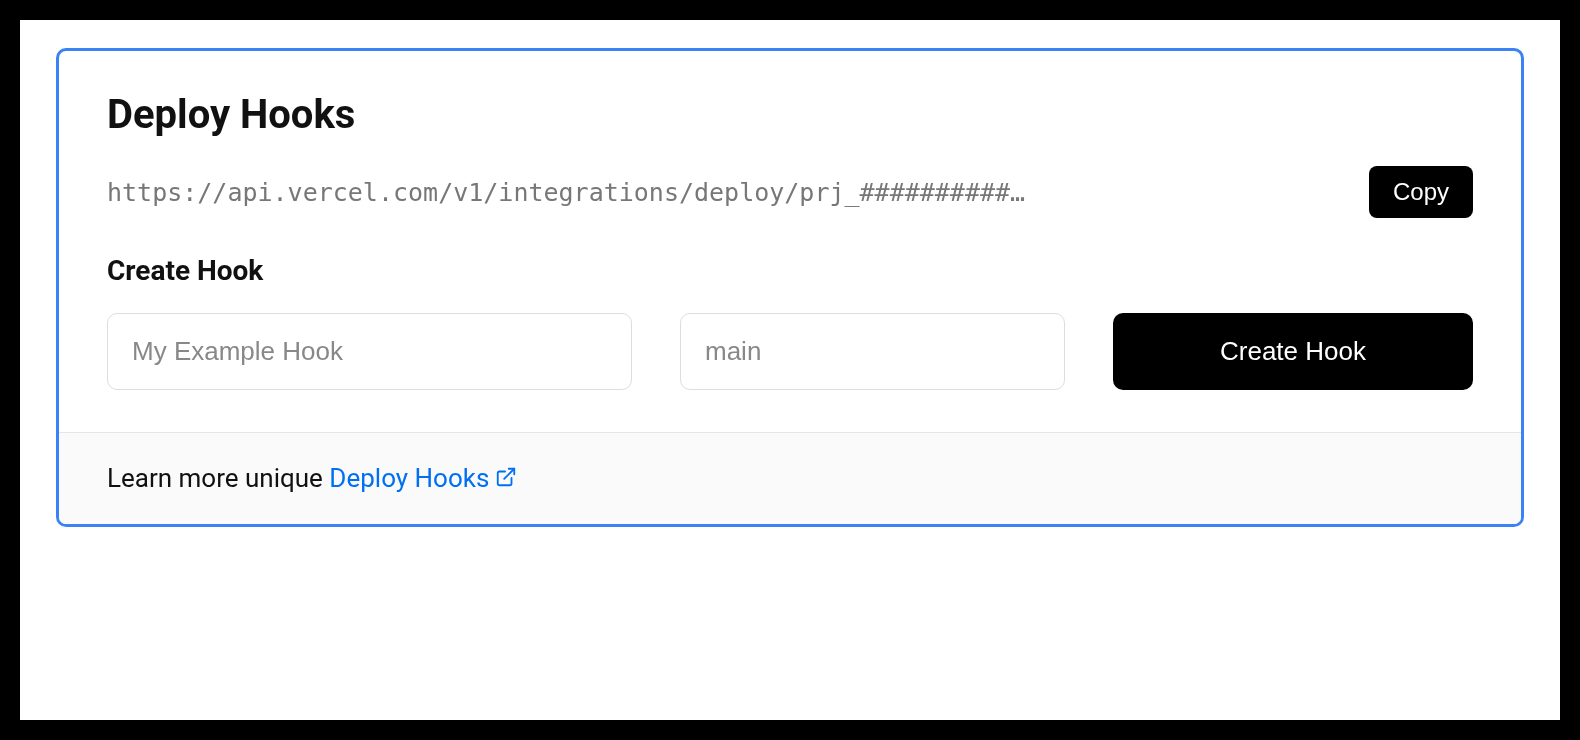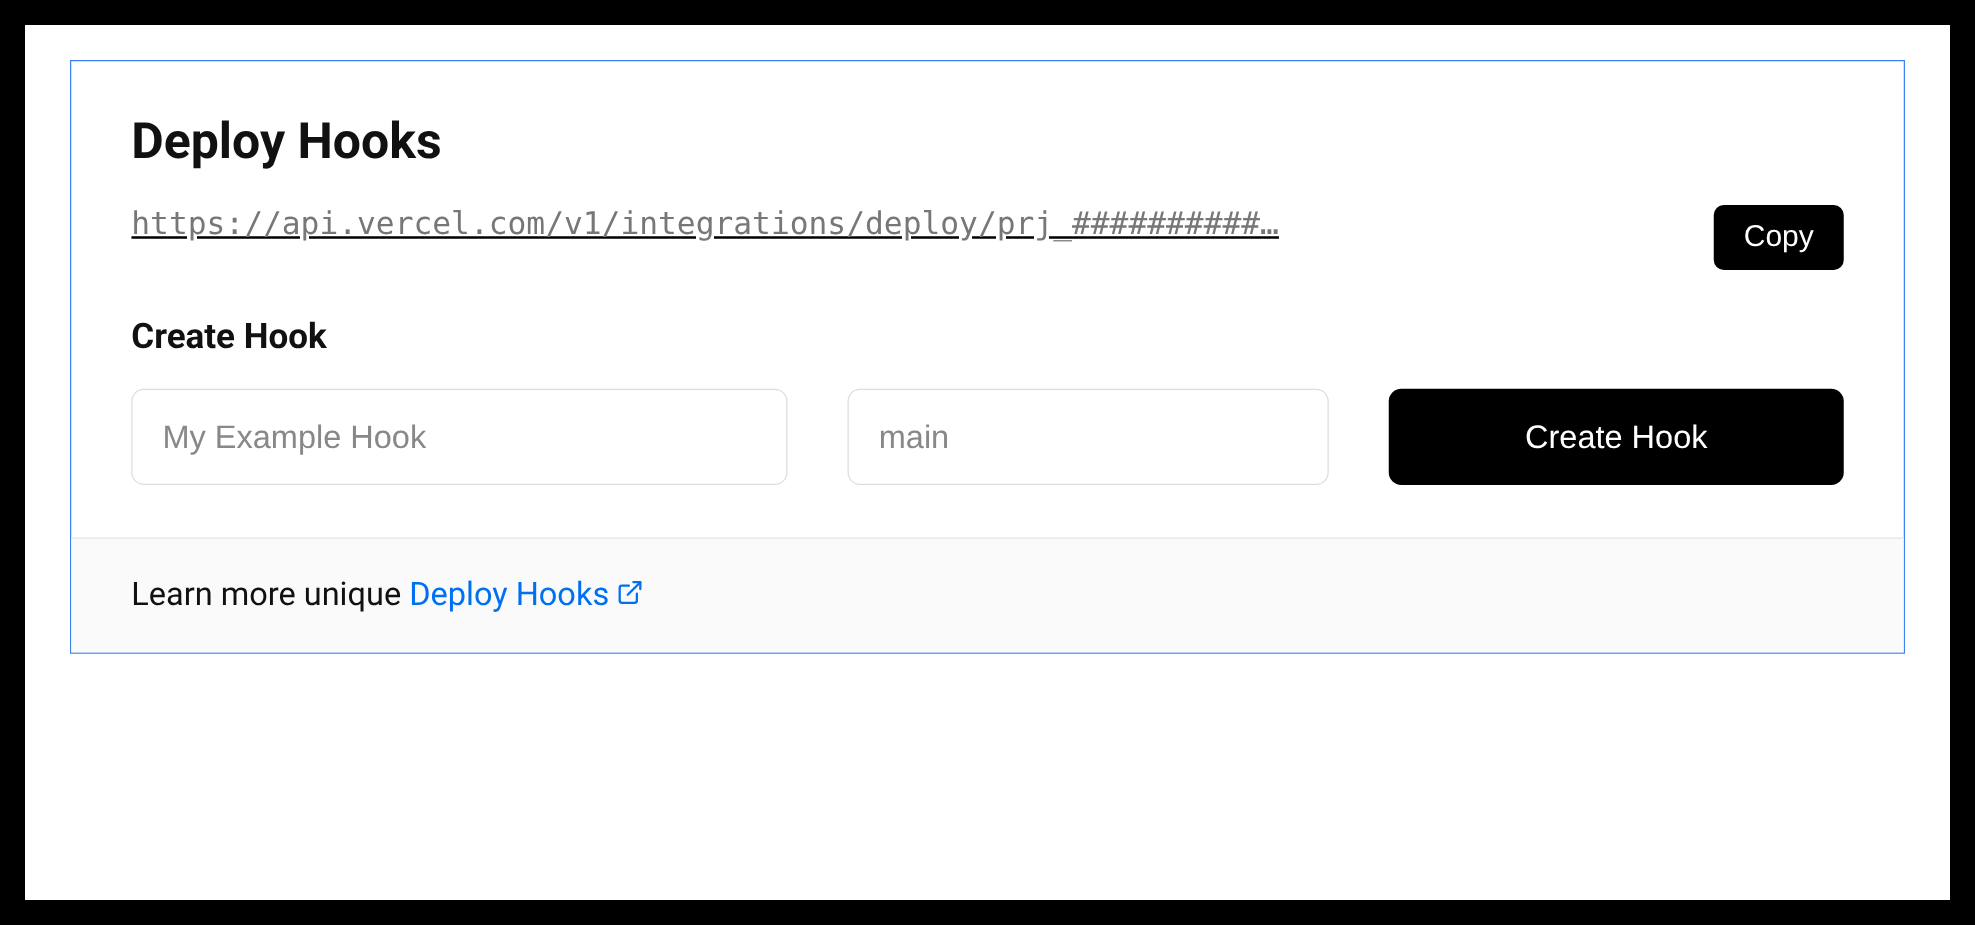--- a/index.html
+++ b/index.html
@@ -14,22 +14,22 @@
     height: 740px;
     padding: 20px;
   }
   .outer {
     background: #fff;
     width: 100%;
     height: 100%;
     padding: 28px 36px;
   }
   .card {
-    border: 1px solid #3b82f6;
-    border-radius: 0;
+    border: 3px solid #3b82f6;
+    border-radius: 10px;
     background: #fff;
     overflow: hidden;
   }
   .card-body {
     padding: 40px 48px 42px 48px;
   }
   .title {
     font-size: 40px;
     font-weight: 700;
     color: #111;
@@ -44,23 +44,23 @@
   .hook-label {
     font-size: 25px;
     color: #111;
     margin-bottom: 18px;
   }
   .hook-label .bold {
     font-weight: 700;
   }
   .hook-row {
     display: flex;
+    align-items: center;
     gap: 18px;
     margin-bottom: 36px;
-    text-decoration: underline;
   }
   .hook-url {
     font-family: ui-monospace, SFMono-Regular, Menlo, Monaco, Consolas, monospace;
     font-size: 25px;
     color: #777;
     flex: 1;
     white-space: nowrap;
     overflow: hidden;
     text-overflow: ellipsis;
   }

